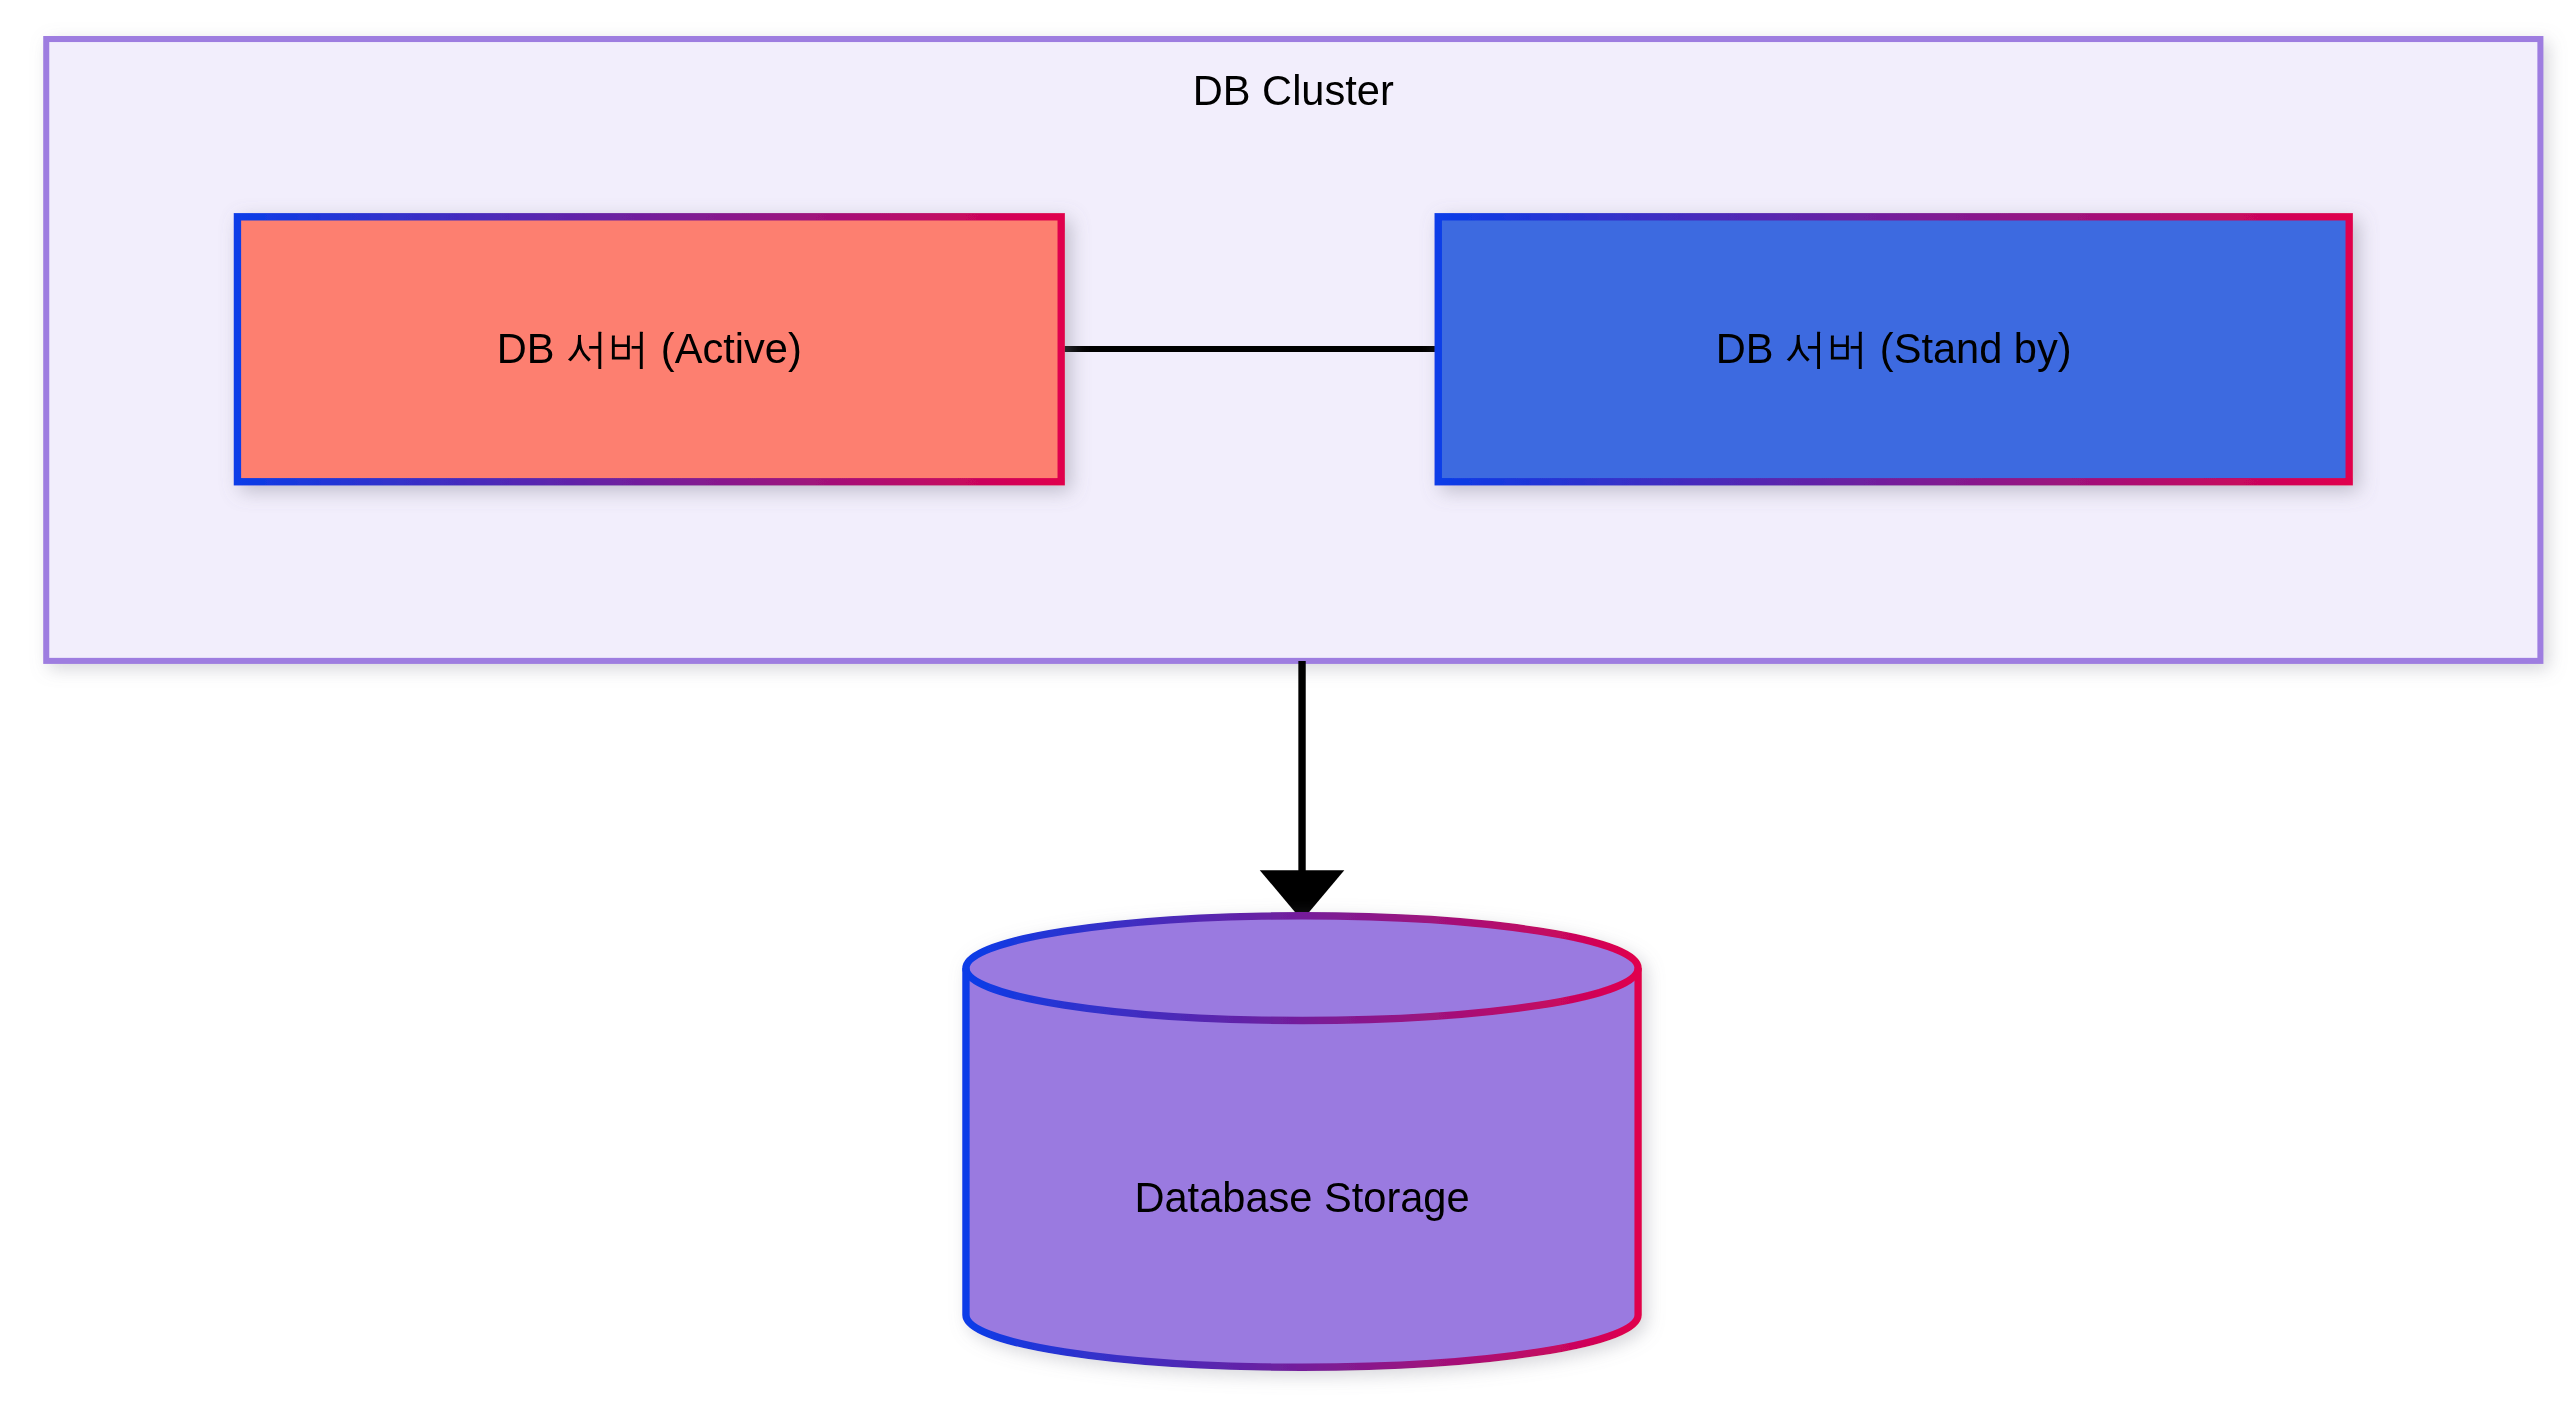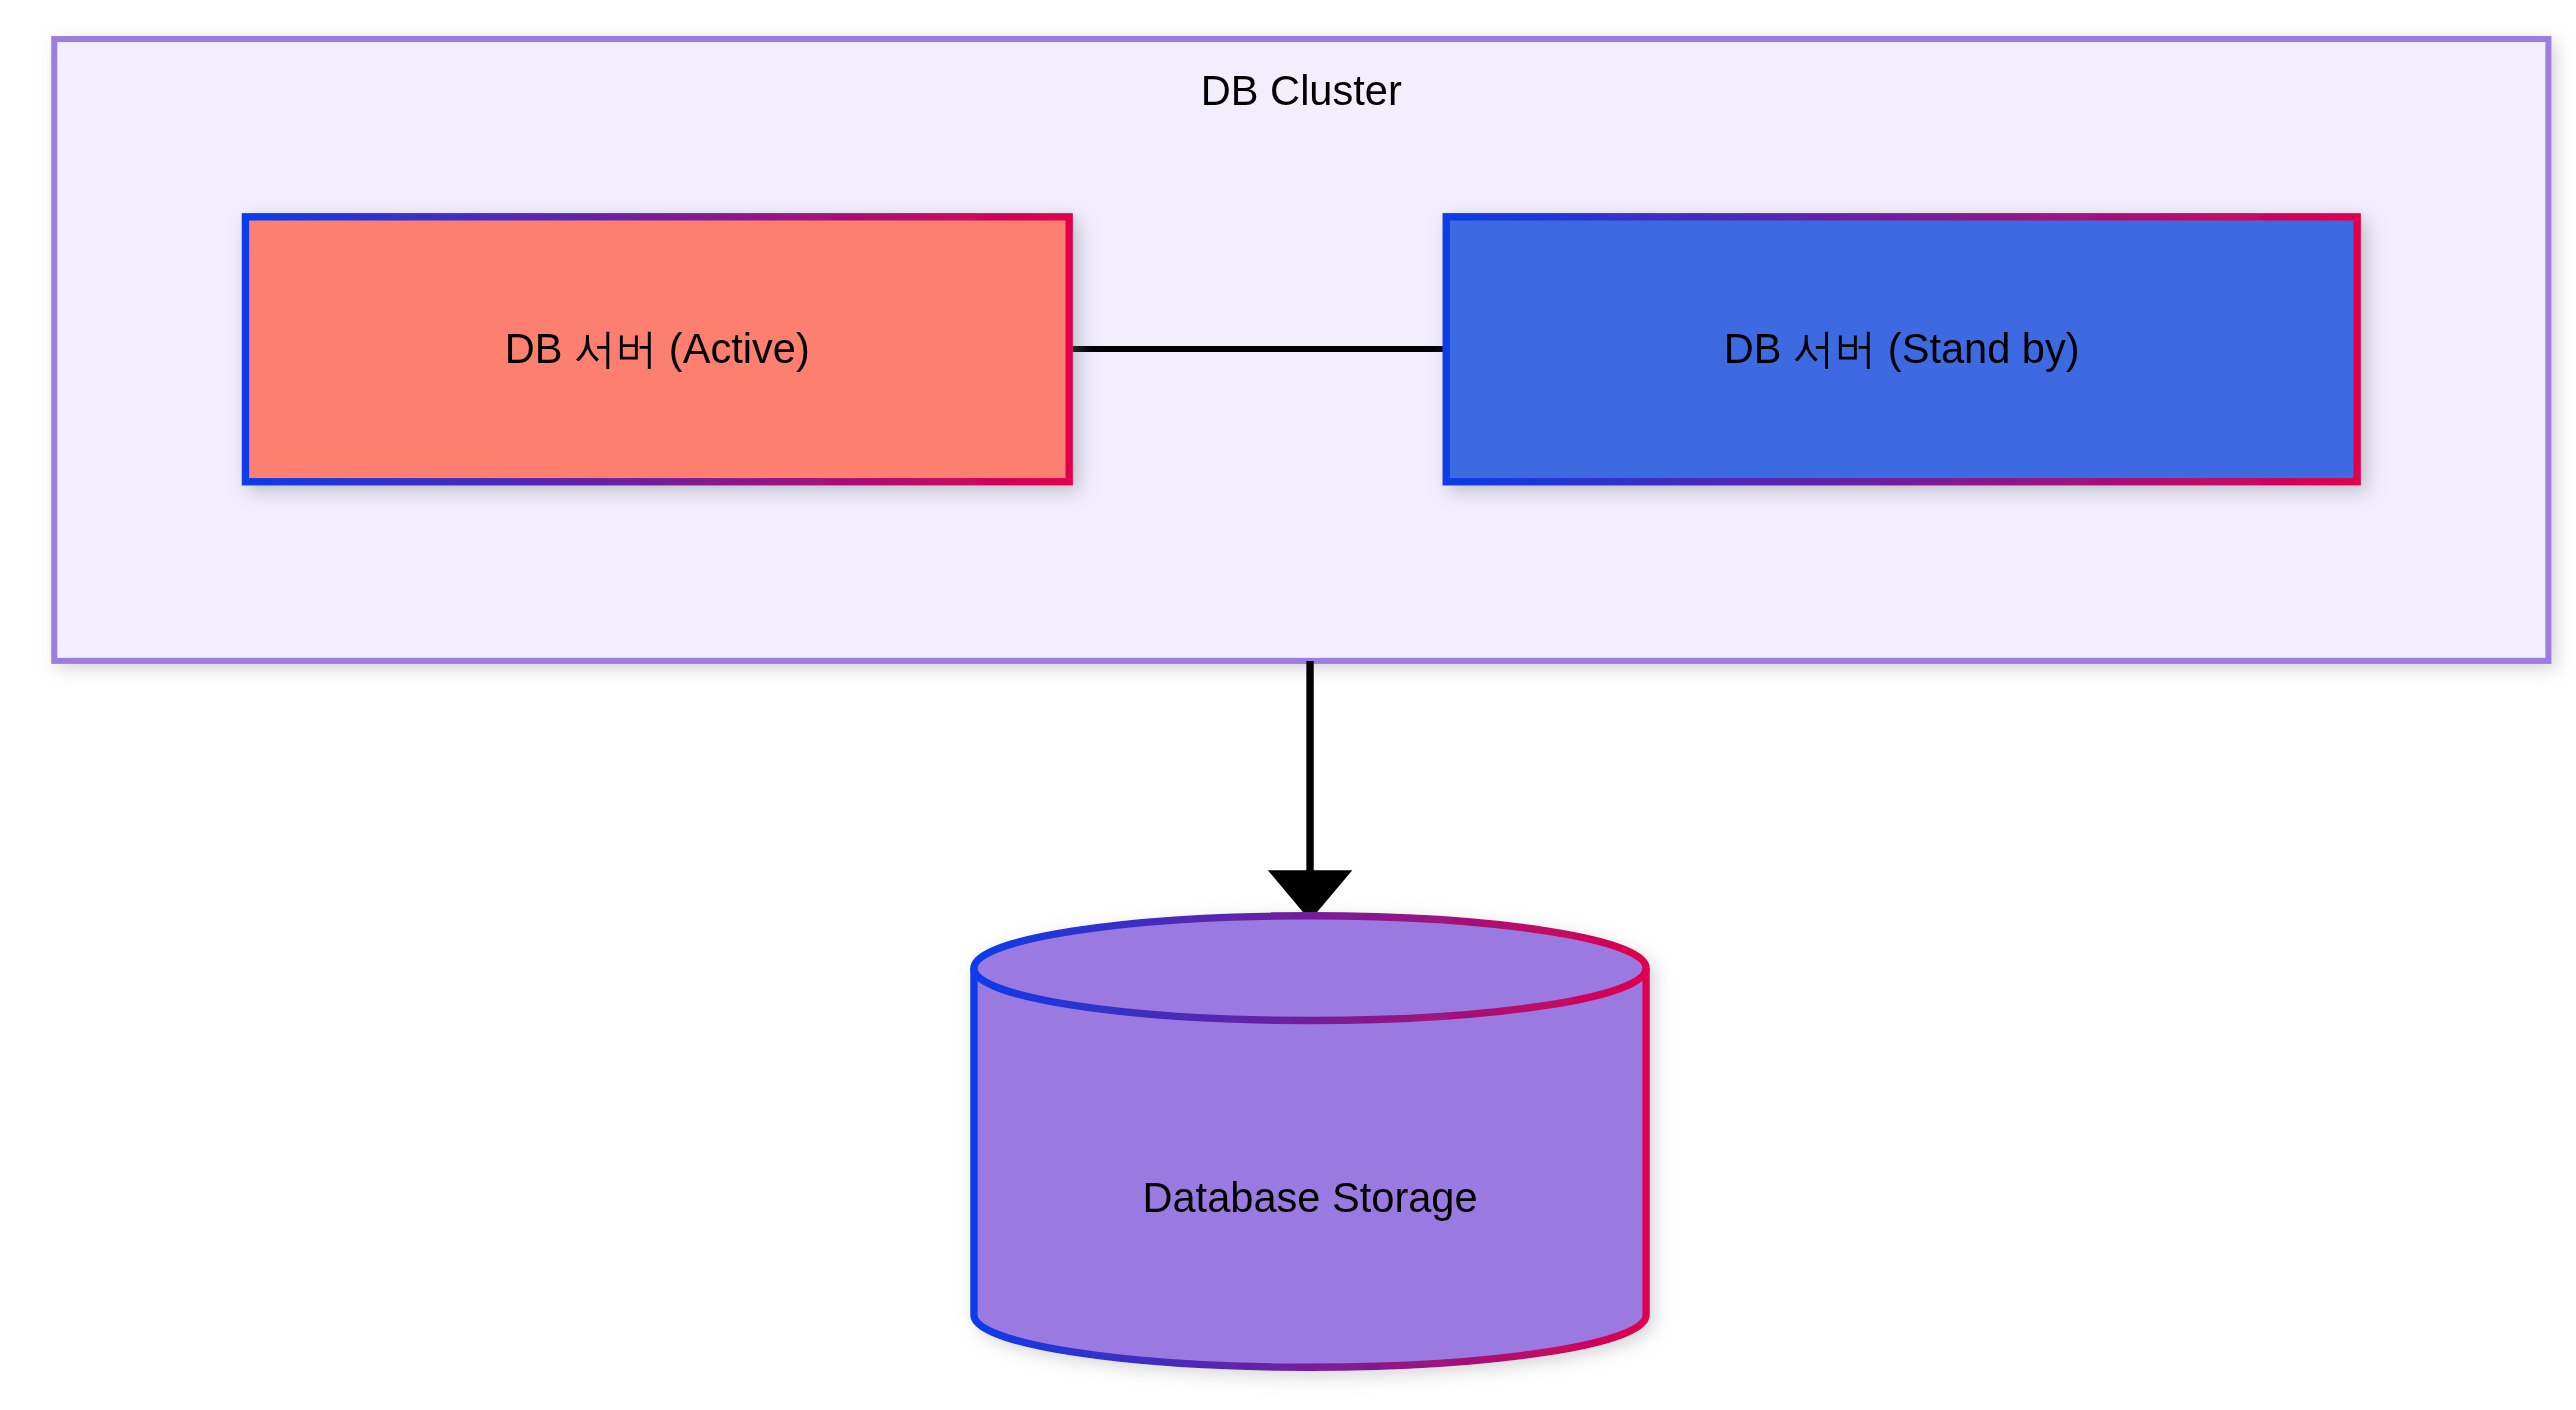--- a/index.html
+++ b/index.html
@@ -9,21 +9,21 @@
   }
   body {
     width: 2576px;
     height: 1411px;
     position: relative;
     overflow: hidden;
     font-family: "Liberation Sans", sans-serif;
   }
   #stage {
     position: absolute;
-    left: 16px;
+    left: 8px;
     top: 0;
     width: 2159px;
     height: 1411px;
   }
   #diagram-svg {
     position: absolute;
     left: 0;
     top: 0;
     width: 2576px;
     height: 1411px;

